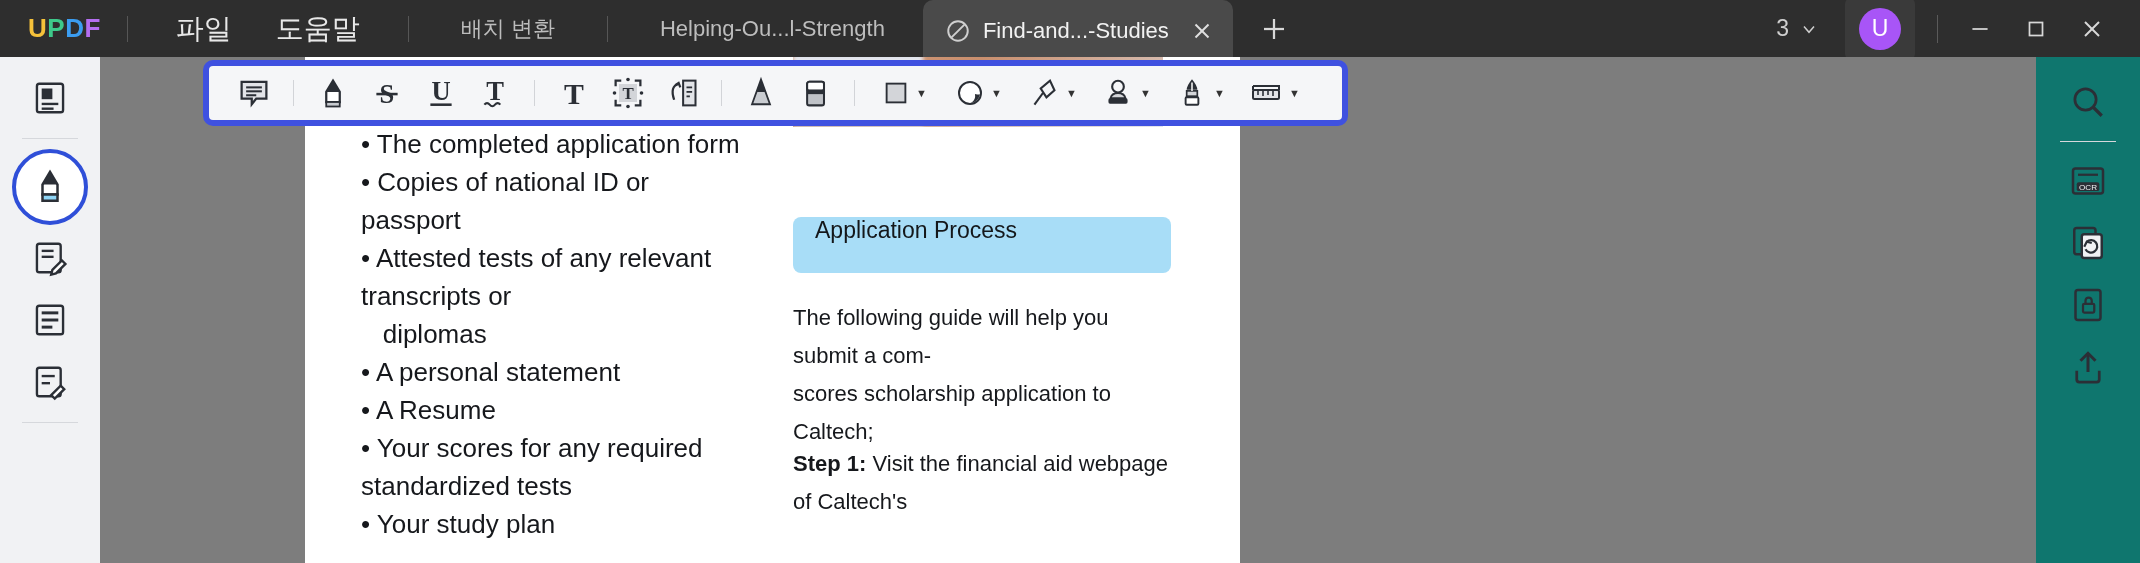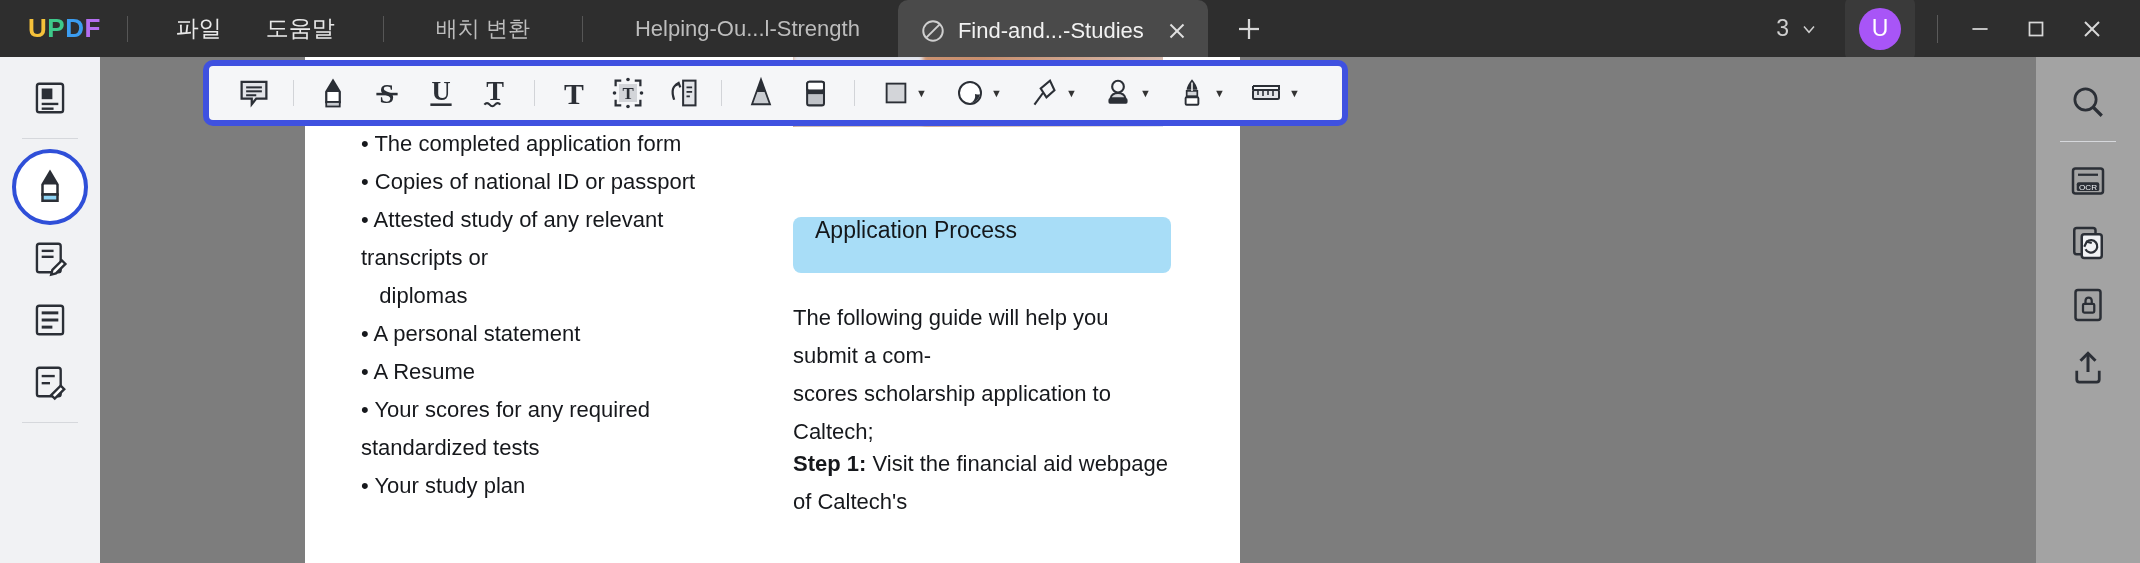--- a/index.html
+++ b/index.html
@@ -13,21 +13,21 @@
 
   
   .titlebar {
     position: absolute; left: 0; top: 0; width: 2140px; height: 57px;
     background: #2e2e2e; display: flex; align-items: center;
   }
   .logo { display: flex; align-items: center; margin-left: 28px; font-size: 26px; font-weight: bold; letter-spacing: 0.5px; }
   .logo span { display: inline-block; }
   .vdiv { width: 1px; height: 26px; background: #565656; margin: 0 26px; }
   .menu-item {
-    color: #e8e8e8; font-size: 23px; padding: 0 22px; cursor: default; white-space: nowrap;
+    color: #e8e8e8; font-size: 28px; padding: 0 22px; cursor: default; white-space: nowrap;
   }
   .tab-plain {
     color: #bdbdbd; font-size: 22px; padding: 0 26px; white-space: nowrap; max-width: 300px;
     overflow: hidden; text-overflow: ellipsis;
   }
   .tab-active {
     display: flex; align-items: center; gap: 12px;
     background: #4a4a4a; border-radius: 10px 10px 0 0;
     height: 57px; padding: 5px 18px 0 22px; margin-left: 12px;
   }
@@ -56,21 +56,21 @@
     margin-bottom: 4px; border-radius: 8px; cursor: pointer; position: relative;
   }
   .sb-sep { width: 56px; height: 1px; background: #d6d8dc; margin: 7px 0 10px; }
   .sb-item.selected {
     border: 4px solid #2f4fd8; border-radius: 50%; width: 76px; height: 76px; background: #ffffff;
   }
 
   
   .rail {
     position: absolute; right: 0; top: 57px; width: 104px; height: 506px;
-    background: #a3a3a3; display: flex; flex-direction: column; align-items: center; padding-top: 14px;
+    background: #0f766e; display: flex; flex-direction: column; align-items: center; padding-top: 14px;
   }
   .rail-item { width: 64px; height: 62px; display: flex; align-items: center; justify-content: center; cursor: pointer; }
   .rail-sep { width: 56px; height: 1px; background: #d6d8dc; margin: 8px 0; }
 
   
   .toolbar-hl {
     position: absolute; left: 203px; top: 60px; width: 1145px; height: 66px;
     border: 6px solid #3f51e0; border-radius: 10px; background: #f5f6f8;
     display: flex; align-items: center; padding: 0 18px;
   }
@@ -86,21 +86,21 @@
   .docarea {
     position: absolute; left: 100px; top: 57px; width: 1936px; height: 506px;
     background: #808080; overflow: hidden;
   }
   .gutter-l { position: absolute; left: 0; top: 0; width: 205px; height: 506px; background: #7d7d7d; }
   .page {
     position: absolute; left: 205px; top: 0; width: 935px; height: 506px; background: #ffffff;
   }
   .col-left { position: absolute; left: 56px; top: 68px; width: 390px; }
   .bullet {
-    font-size: 22px; color: #16181c; line-height: 38px; margin-bottom: 0px;
+    font-size: 26px; color: #16181c; line-height: 38px; margin-bottom: 0px;
     font-family: "Liberation Sans", sans-serif; white-space: pre-wrap;
   }
   .photo {
     position: absolute; left: 488px; top: -40px; width: 370px; height: 110px;
     background: linear-gradient(160deg,#d9a384 0%,#c98f6e 45%,#e3e6ee 100%);
     overflow: hidden;
   }
   .photo::after{
     content:""; position:absolute; left:0; top:0; width:130px; height:110px;
     background: repeating-linear-gradient(180deg,#e9ebf2 0 6px,#d3d6e0 6px 10px);
@@ -192,21 +192,21 @@
 
   <div class="docarea">
     <div class="gutter-l"></div>
     <div class="gutter-r"></div>
 
     <div class="page">
 
       <div class="col-left">
         <div class="bullet">• The completed application form</div>
         <div class="bullet">• Copies of national ID or passport</div>
-        <div class="bullet">• Attested study of any relevant transcripts or</div>
+        <div class="bullet">• Attested tests of any relevant transcripts or</div>
         <div class="bullet">   diplomas</div>
         <div class="bullet">• A personal statement</div>
         <div class="bullet">• A Resume</div>
         <div class="bullet">• Your scores for any required standardized tests</div>
         <div class="bullet">• Your study plan</div>
       </div>
 
       <div class="photo"></div>
 
       <div class="callout">

